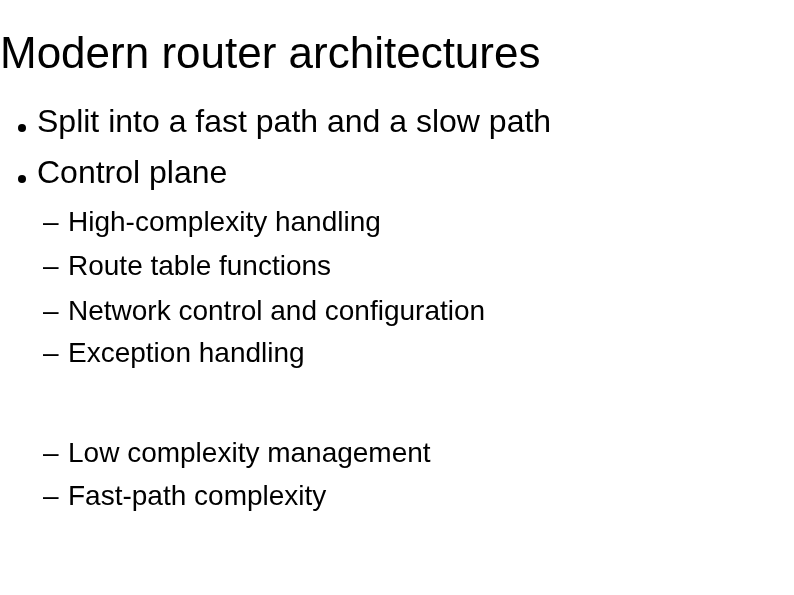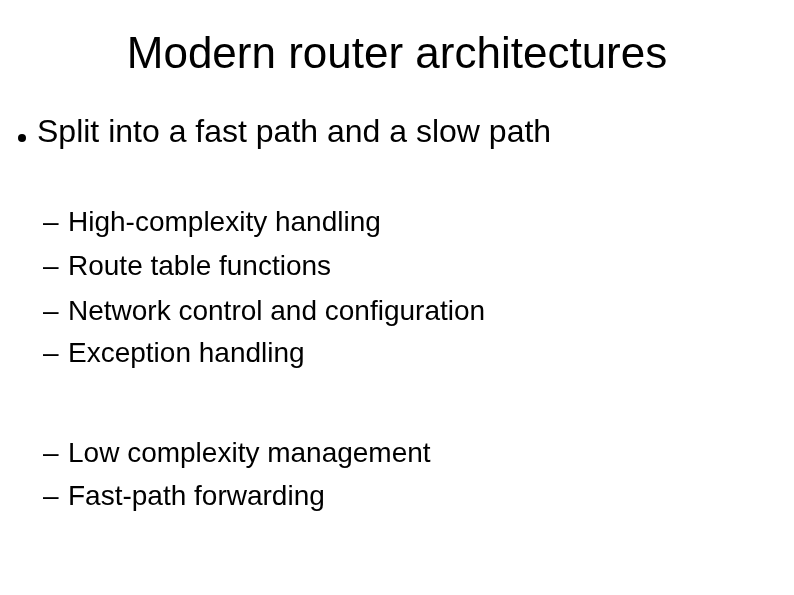--- a/index.html
+++ b/index.html
@@ -15,35 +15,33 @@
     color: #000000;
     font-family: "Liberation Sans", sans-serif;
     overflow: hidden;
   }
   .title {
     position: absolute;
     top: 31px;
     left: 0;
     right: 0;
     margin: 0;
-    text-align: center;
     font-size: 44px;
     font-weight: 400;
     line-height: 1;
     white-space: nowrap;
   }
   .line {
     position: absolute;
     line-height: 1;
     white-space: nowrap;
   }
   .l1 {
     left: 37px;
     font-size: 32px;
-    margin-top: 10px;
   }
   .l2 {
     left: 68px;
     font-size: 28px;
   }
   .dot {
     position: absolute;
     left: -19px;
     top: 19px;
     width: 8px;
@@ -62,20 +60,24 @@
 
 <div class="slide">
 
   <h1 class="title">Modern router architectures</h1>
 
   <div class="line l1" style="top:105px">
     <span class="dot"></span>
     <span>Split into a fast path and a slow path</span>
   </div>
 
+  <div class="line l1" style="top:156px">
+    <span class="dot"></span>
+    <span>Control plane</span>
+  </div>
 
   <div class="line l2" style="top:208px">
     <span class="dash">–</span>
     <span>High-complexity handling</span>
   </div>
 
   <div class="line l2" style="top:252px">
     <span class="dash">–</span>
     <span>Route table functions</span>
   </div>
@@ -91,16 +93,16 @@
   </div>
 
 
   <div class="line l2" style="top:439px">
     <span class="dash">–</span>
     <span>Low complexity management</span>
   </div>
 
   <div class="line l2" style="top:482px">
     <span class="dash">–</span>
-    <span>Fast-path forwarding</span>
+    <span>Fast-path complexity</span>
   </div>
 
 </div>
 
 </body></html>

